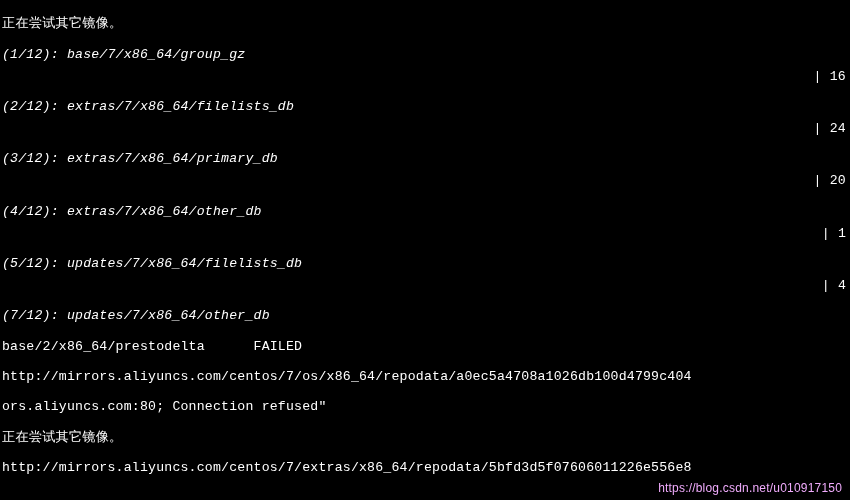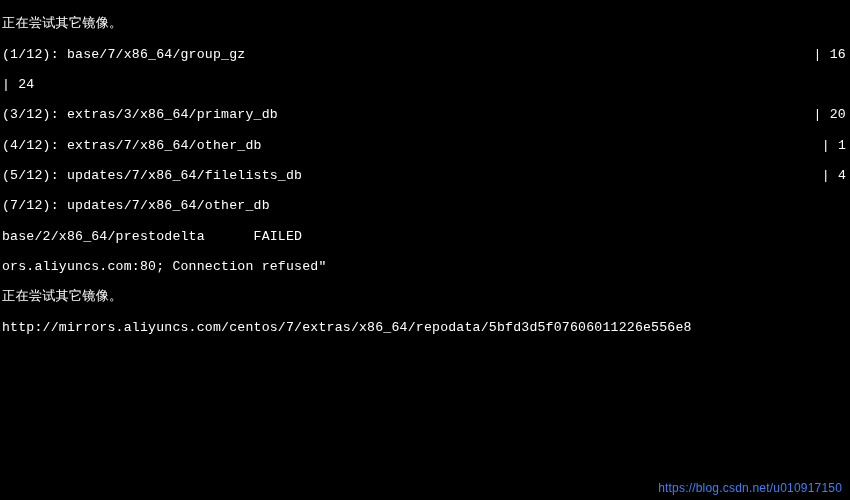--- a/index.html
+++ b/index.html
@@ -13,43 +13,44 @@
     height: 500px;
     overflow: hidden;
     letter-spacing: 0.2px;
     position: relative;
   }
   .terminal {
     padding: 1px 2px;
     white-space: pre;
   }
   .line { display: flex; justify-content: space-between; }
-  .line .left { flex: 0 0 auto; }
-  .line .right { flex: 0 0 auto; padding-right: 2px; }
+  .line .left { flex: 0 0 auto; font-style: italic; }
+  .line .right { flex: 0 0 auto; padding-right: 2px; margin-top: 22px; }
   .watermark {
     position: absolute;
     right: 8px;
     bottom: 4px;
-    color: #3b82f6;
+    color: #f0abfc;
     font-size: 12px;
     font-family: sans-serif;
   }
 </style>
 </head>
 <body>
 
 <div class="terminal">
 <div>正在尝试其它镜像。</div>
 <div class="line"><span class="left">(1/12): base/7/x86_64/group_gz</span><span class="right">| 16</span></div>
-<div class="line"><span class="right">| 24</span></div>
-<div class="line"><span class="left">(3/12): extras/3/x86_64/primary_db</span><span class="right">| 20</span></div>
+<div class="line"><span class="left">(2/12): extras/7/x86_64/filelists_db</span><span class="right">| 24</span></div>
+<div class="line"><span class="left">(3/12): extras/7/x86_64/primary_db</span><span class="right">| 20</span></div>
 <div class="line"><span class="left">(4/12): extras/7/x86_64/other_db</span><span class="right">| 1</span></div>
 <div class="line"><span class="left">(5/12): updates/7/x86_64/filelists_db</span><span class="right">| 4</span></div>
 <div class="line"><span class="left">(7/12): updates/7/x86_64/other_db</span></div>
 <div>base/2/x86_64/prestodelta      FAILED</div>
+<div>http://mirrors.aliyuncs.com/centos/7/os/x86_64/repodata/a0ec5a4708a1026db100d4799c404</div>
 <div>ors.aliyuncs.com:80; Connection refused"</div>
 <div>正在尝试其它镜像。</div>
 <div>http://mirrors.aliyuncs.com/centos/7/extras/x86_64/repodata/5bfd3d5f07606011226e556e8</div>
 
 
 
 
 
 
 

